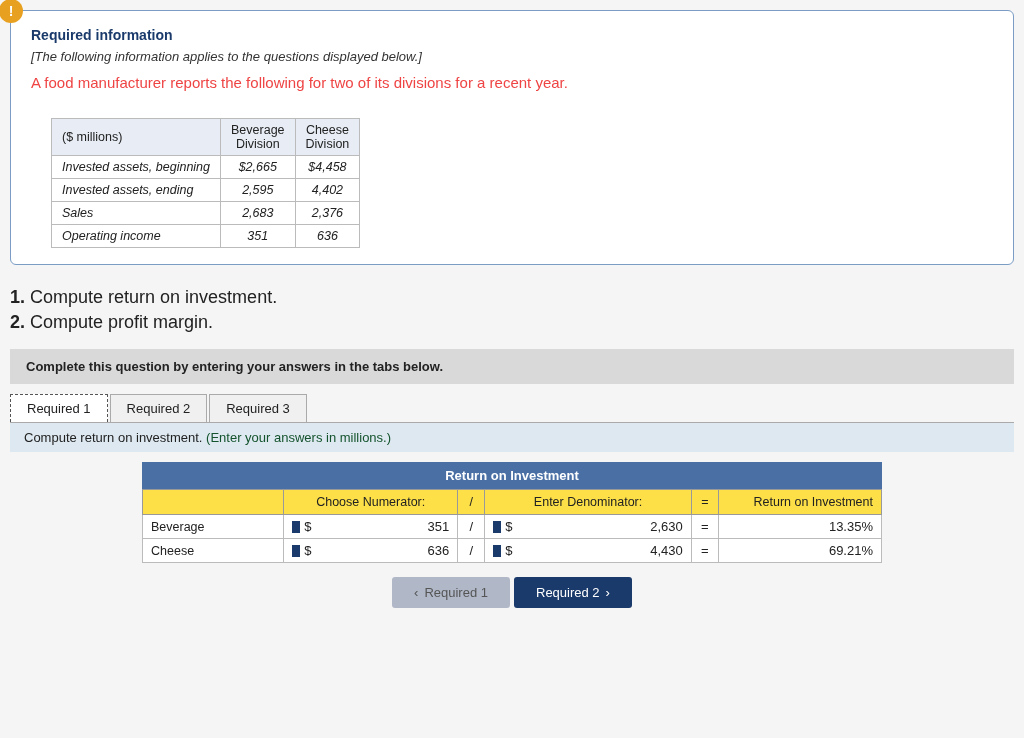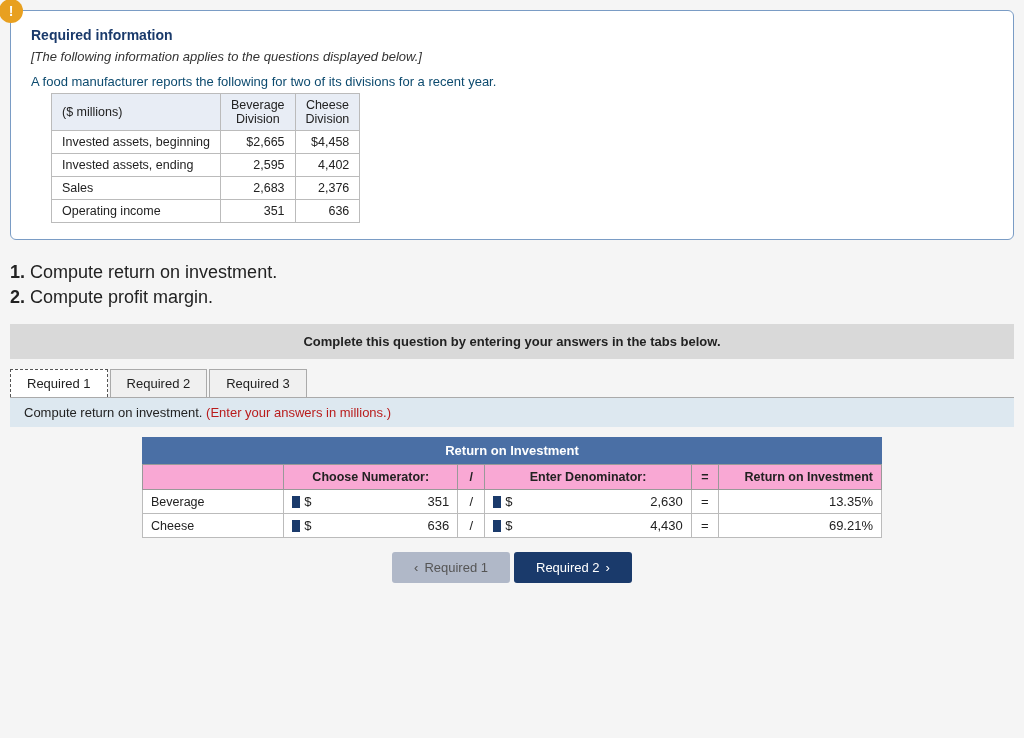--- a/index.html
+++ b/index.html
@@ -45,75 +45,75 @@
     }
 
     .info-subtitle {
       font-style: italic;
       color: #333;
       margin-bottom: 10px;
       font-size: 13px;
     }
 
     .info-desc {
-      color: #0c4a6e;
-      margin-bottom: 4px;
-      font-size: 13px;
+      color: #ef4444;
+      margin-bottom: 27px;
+      font-size: 15px;
     }
 
     
     .data-table {
       border-collapse: collapse;
       font-size: 12.5px;
       width: auto;
       margin-left: 20px;
     }
 
     .data-table th, .data-table td {
       border: 1px solid #bbb;
       padding: 4px 10px;
-      text-align: right;
+      text-align: center;
     }
 
     .data-table th:first-child, .data-table td:first-child {
       text-align: left;
     }
 
     .data-table thead th {
       background: #e8edf5;
       font-weight: normal;
       text-align: center;
     }
 
     .data-table thead th:first-child {
       background: #e8edf5;
     }
 
     .data-table tbody tr {
       background: #fff;
+      font-style: italic;
     }
 
     
     .questions {
       padding: 4px 0 12px 0;
     }
 
     .questions p {
       margin-bottom: 4px;
       font-size: 18px;
     }
 
     
     .complete-banner {
       background: #d9d9d9;
       padding: 10px 16px;
       font-weight: bold;
       font-size: 13px;
       margin-bottom: 0;
-      text-align: center;
     }
 
     
     .tabs-container {
       border-bottom: 1px solid #aaa;
       display: flex;
       padding-top: 10px;
       padding-left: 0;
     }
 
@@ -140,21 +140,21 @@
 
     
     .sub-instruction {
       background: #dde8f0;
       padding: 7px 14px;
       font-size: 13px;
       margin-bottom: 0;
     }
 
     .sub-instruction span.highlight {
-      color: #b91c1c;
+      color: #14532d;
     }
 
     
     .roi-section {
       padding: 10px 0 0 0;
     }
 
     .roi-table-wrapper {
       margin: 0 auto;
       width: 740px;
@@ -169,25 +169,25 @@
       font-size: 13px;
     }
 
     .roi-table {
       width: 100%;
       border-collapse: collapse;
       font-size: 13px;
     }
 
     .roi-table th {
-      background: #f9a8d4;
+      background: #fde047;
       border: 1px solid #999;
       padding: 5px 8px;
       text-align: center;
-      font-weight: bold;
+      font-weight: normal;
       font-size: 12.5px;
     }
 
     .roi-table td {
       border: 1px solid #bbb;
       padding: 4px 8px;
       background: #fff;
     }
 
     .roi-table .col-label {

